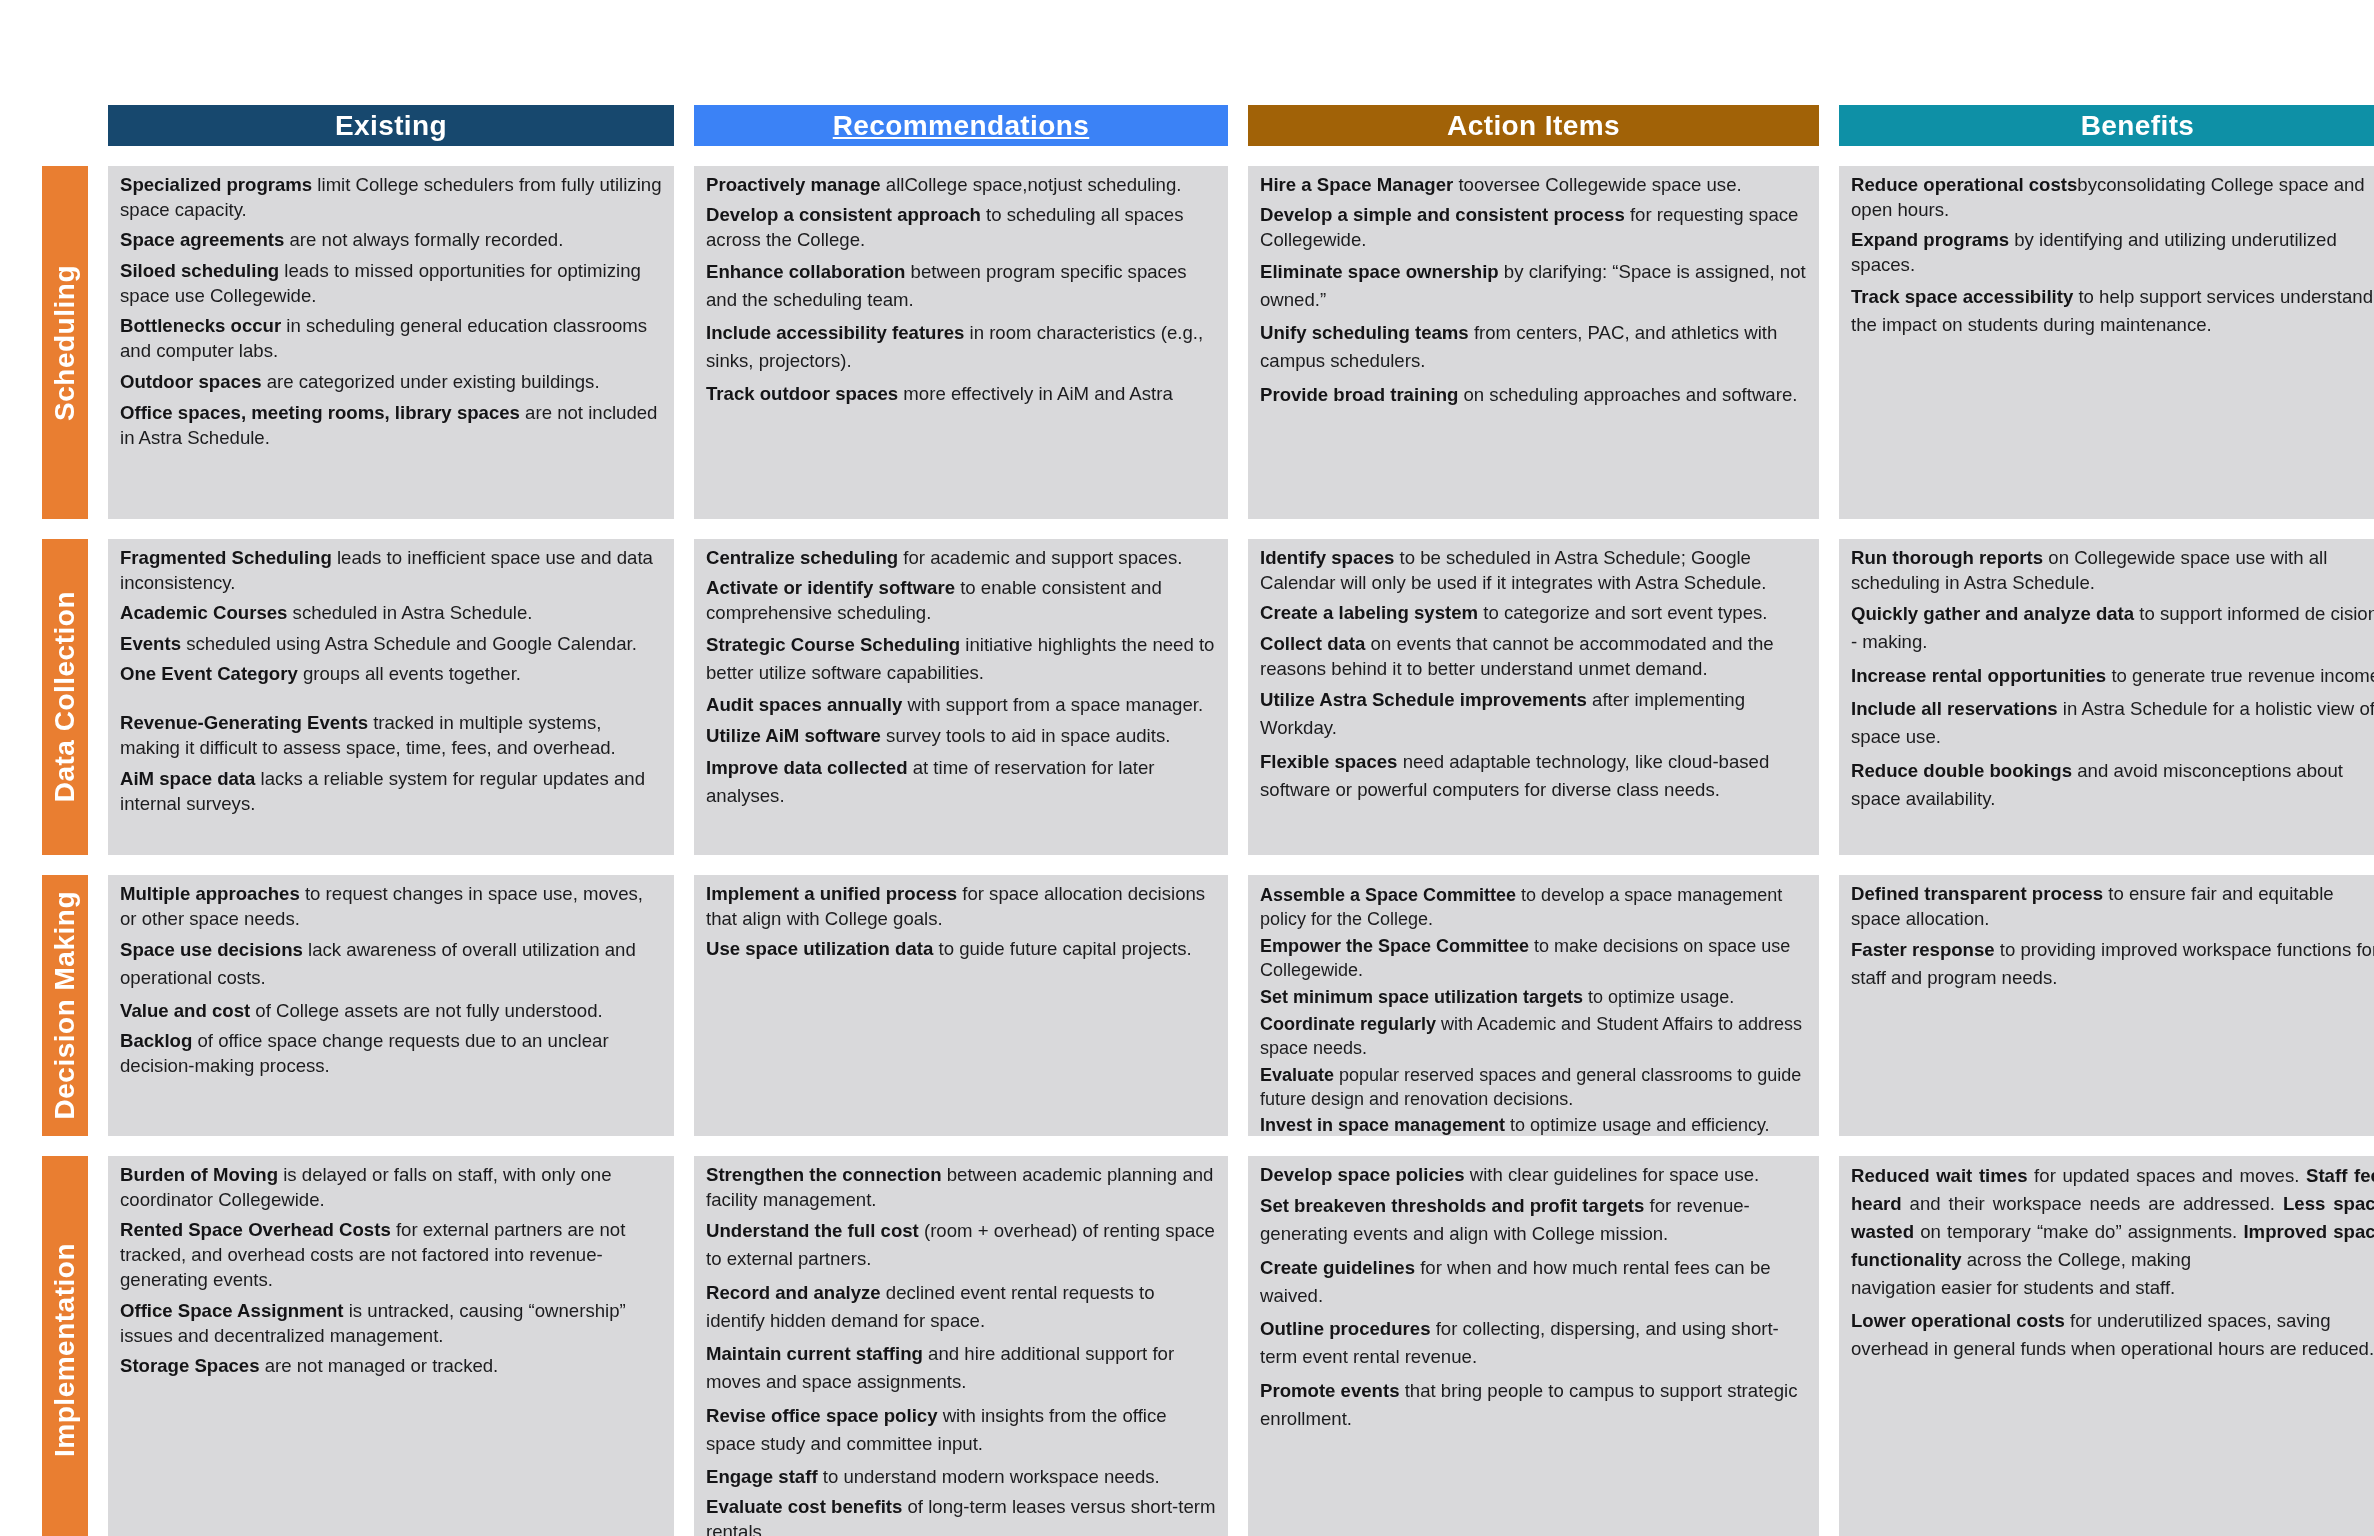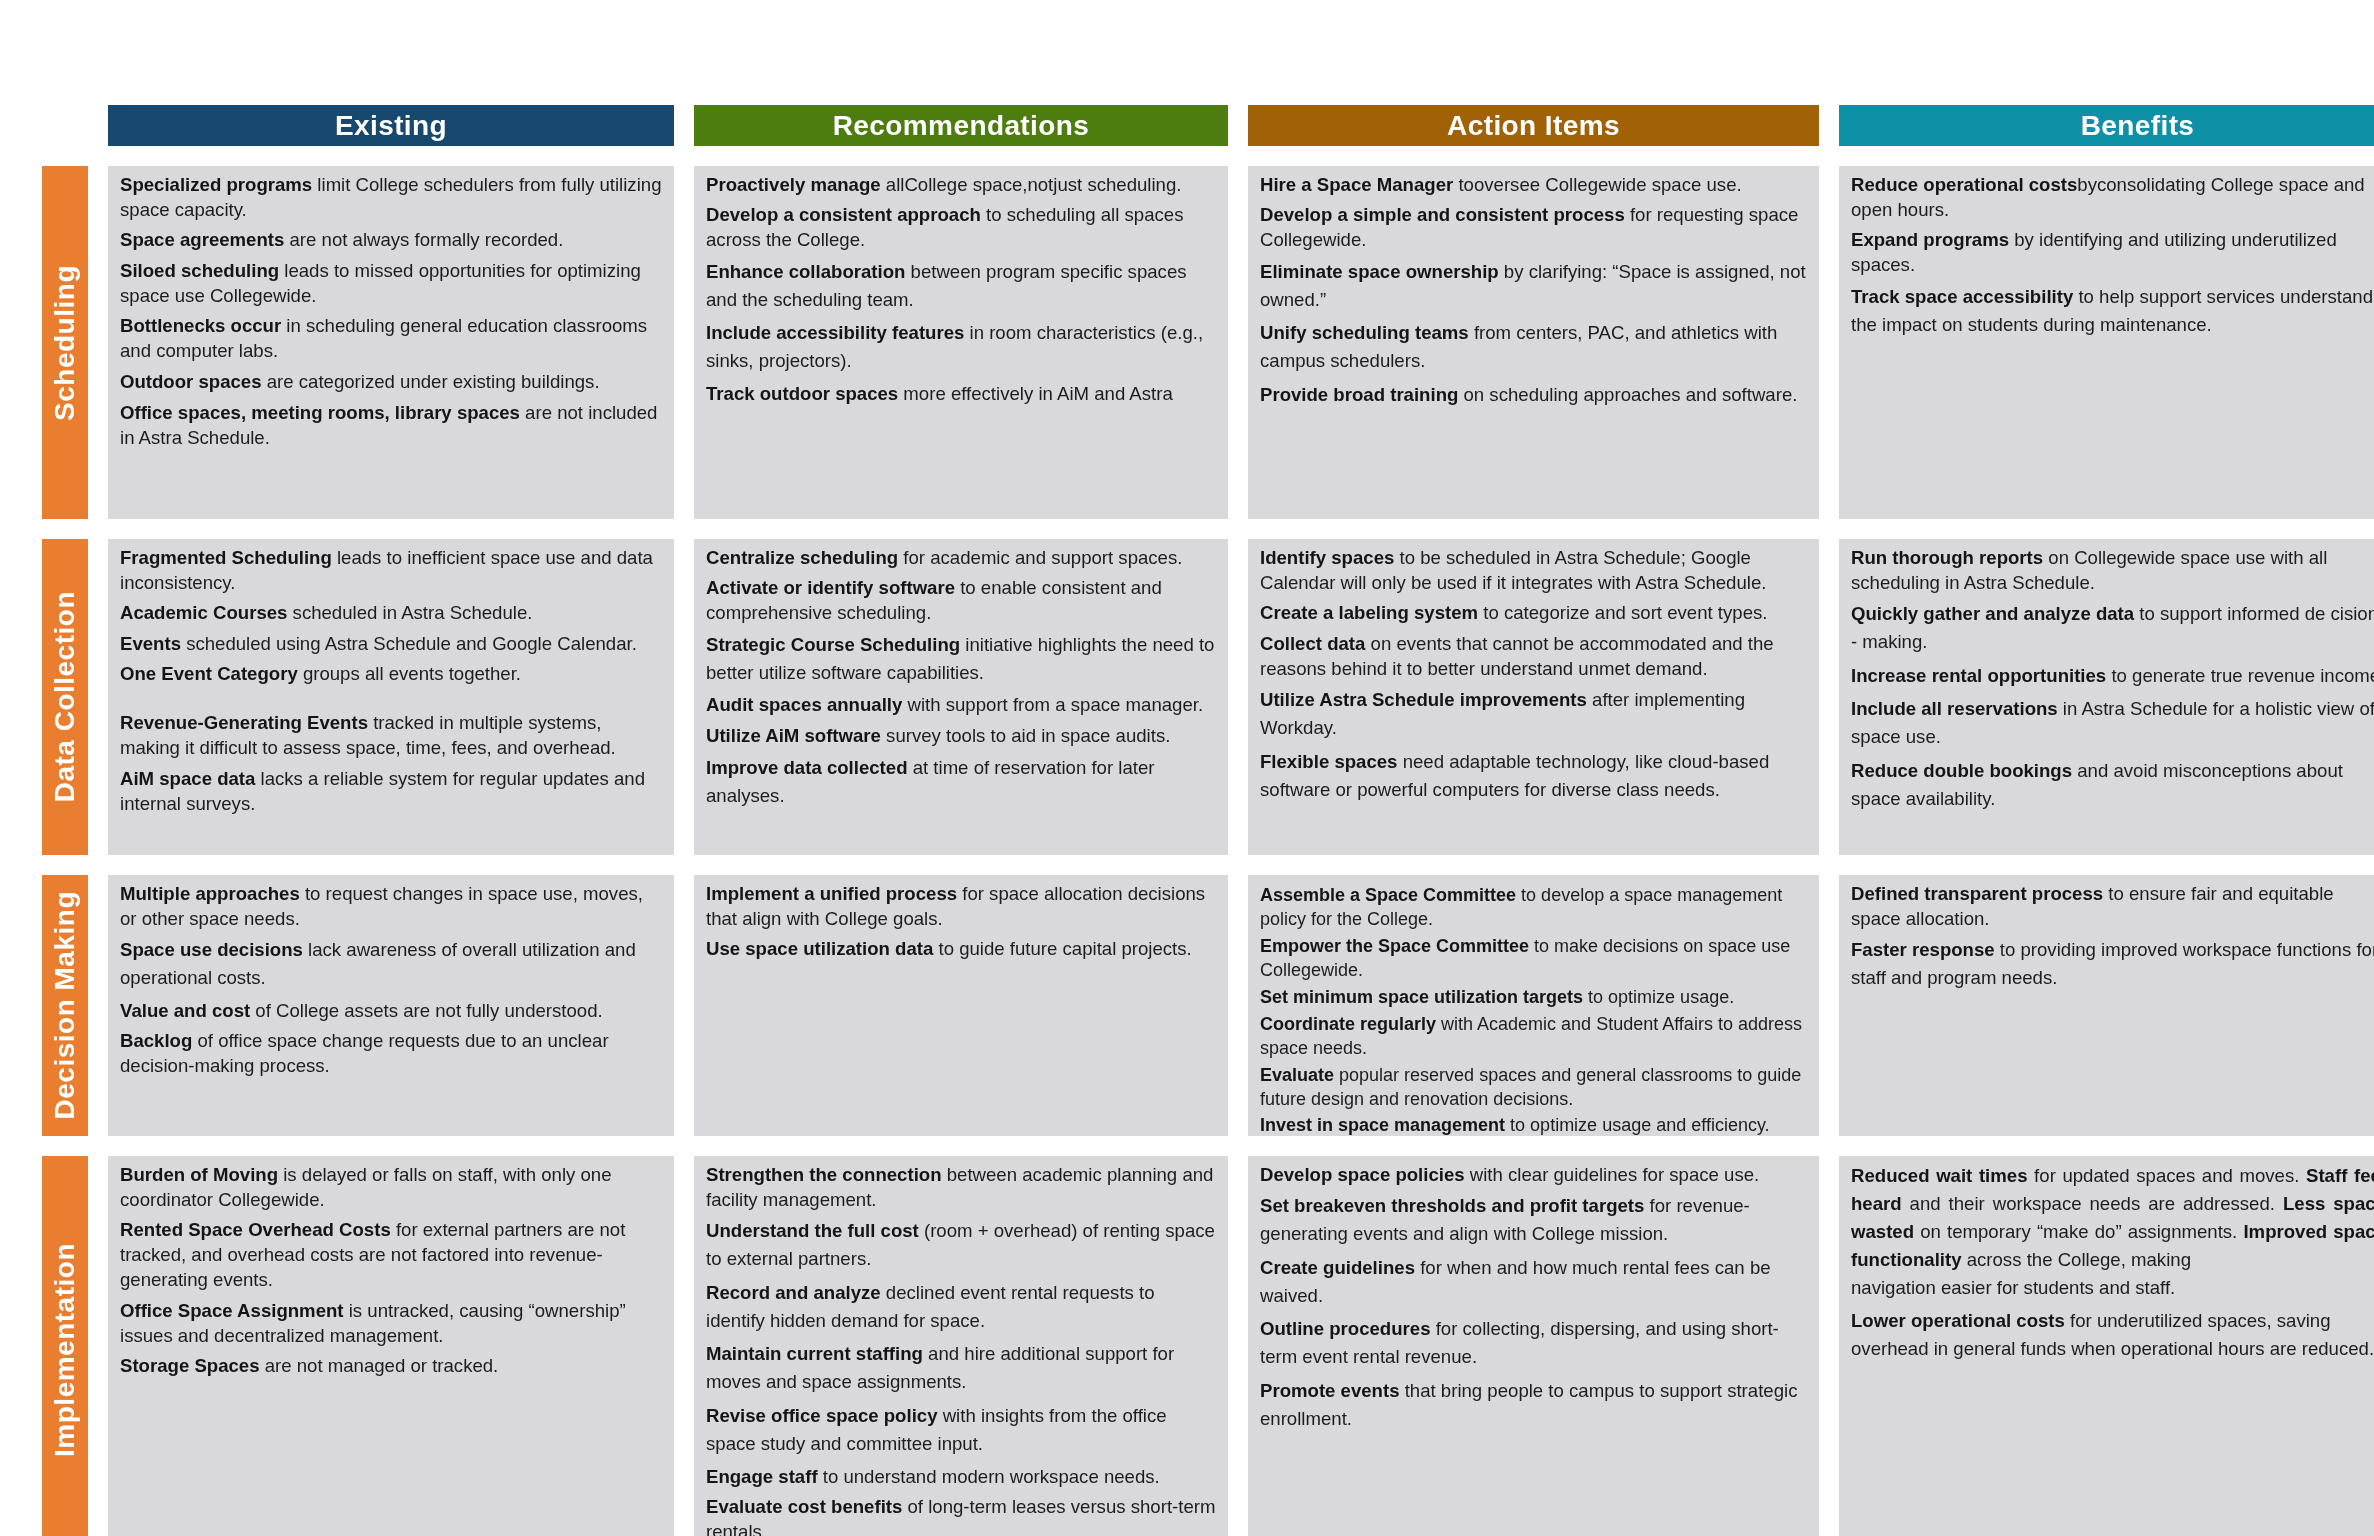--- a/index.html
+++ b/index.html
@@ -47,21 +47,21 @@
   .cell.compact{font-size:18px;line-height:24px;}
   .cell.compact p{margin-top:2.8px;}
   .b{font-weight:700;color:#141416;}
 </style>
 </head>
 <body style="background: rgb(255, 255, 255);">
 
 <div id="grid">
   <div class="corner"></div>
   <div class="col-header" style="background: rgb(23, 72, 110);">Existing</div>
-  <div class="col-header" style="background: #4d7c0f;">Recommendations</div>
+  <div class="col-header" style="background: #3b82f6; text-decoration: underline;">Recommendations</div>
   <div class="col-header" style="background: #a16207;">Action Items</div>
   <div class="col-header" style="background: rgb(14, 144, 166); padding-left: 38px;">Benefits</div>
 <div class="row-label" style="background: rgb(233, 126, 49);">
       <span>Scheduling</span>
     </div>
     <div class="cell">
       <p><span class="b">Specialized programs</span><span> limit College schedulers from fully utilizing space capacity.</span></p>
       <p><span class="b">Space agreements</span><span> are not always formally recorded.</span></p>
       <p><span class="b">Siloed scheduling</span><span> leads to missed opportunities for optimizing space use Collegewide.</span></p>
       <p><span class="b">Bottlenecks occur</span><span> in scheduling general education classrooms and computer labs.</span></p>

